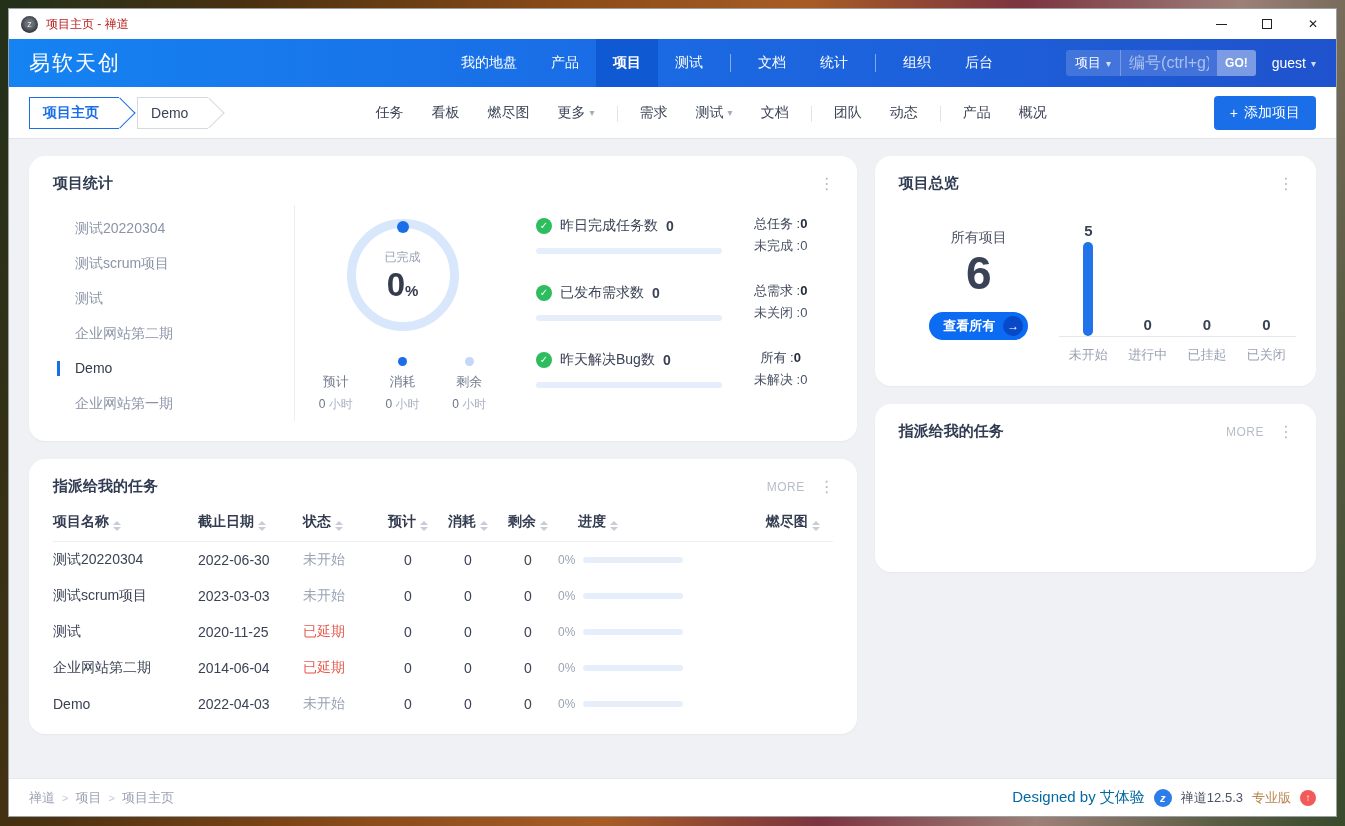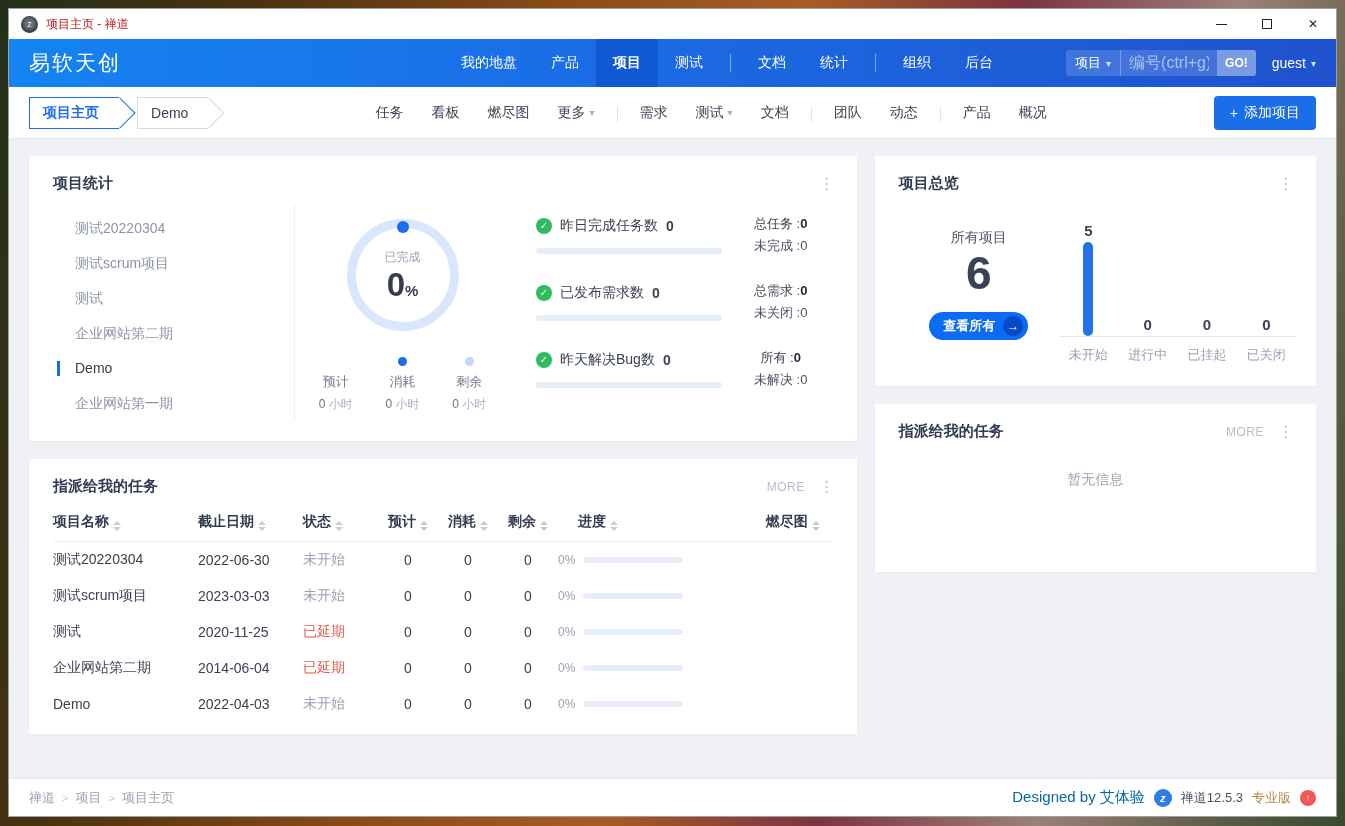--- a/index.html
+++ b/index.html
@@ -55,21 +55,21 @@
   .sub-item { display:flex; align-items:center; gap:4px; padding:0 14px; font-size:14px; color:#3a4254; cursor:pointer; text-decoration:none; }
   .sub-item .caret { font-size:10px; color:#a6adbd; }
   .sub-divider { width:1px; height:16px; background:#e2e4e9; margin:0 8px; }
   .add-btn { margin-left:auto; height:34px; background:#1a6ee8; color:#fff; border:none; border-radius:4px;
     font-size:14px; padding:0 16px; display:flex; align-items:center; gap:6px; cursor:pointer; }
 
   
   .content { flex:1; display:flex; gap:18px; padding:17px 20px 0 20px; overflow:hidden; }
   .col-left { width:829px; display:flex; flex-direction:column; gap:18px; }
   .col-right { width:442px; display:flex; flex-direction:column; gap:18px; }
-  .panel { background:#fff; border-radius:0; box-shadow:0 1px 2px rgba(0,0,0,.04); }
+  .panel { background:#fff; border-radius:16px; box-shadow:0 1px 2px rgba(0,0,0,.04); }
   .panel-head { display:flex; align-items:center; padding:18px 22px 0 24px; }
   .panel-title { font-size:15px; font-weight:bold; color:#313c52; }
   .more-link { margin-left:auto; font-size:12px; color:#b6bdc9; letter-spacing:.5px; cursor:pointer; }
   .kebab { margin-left:14px; color:#b6bdc9; font-size:16px; line-height:1; cursor:pointer; }
   .kebab.solo { margin-left:auto; }
 
   
   .stats-panel { height:285px; }
   .stats-body { display:flex; padding:12px 24px 0 16px; }
   .proj-list { width:250px; border-right:1px solid #eceef2; padding-top:6px; }
@@ -491,21 +491,20 @@
           </div>
         </div>
       </div>
 
       <div class="panel tasks-panel">
         <div class="panel-head">
           <span class="panel-title">指派给我的任务</span>
           <span class="more-link">MORE</span>
           <span class="kebab">⋮</span>
         </div>
-        <div class="empty-text">暂无信息</div>
       </div>
     </div>
   </div>
 
   <div class="footer">
     <div class="fb">
       <a>禅道</a>
       <span class="sep">&gt;</span>
       <a>项目</a>
       <span class="sep">&gt;</span>

